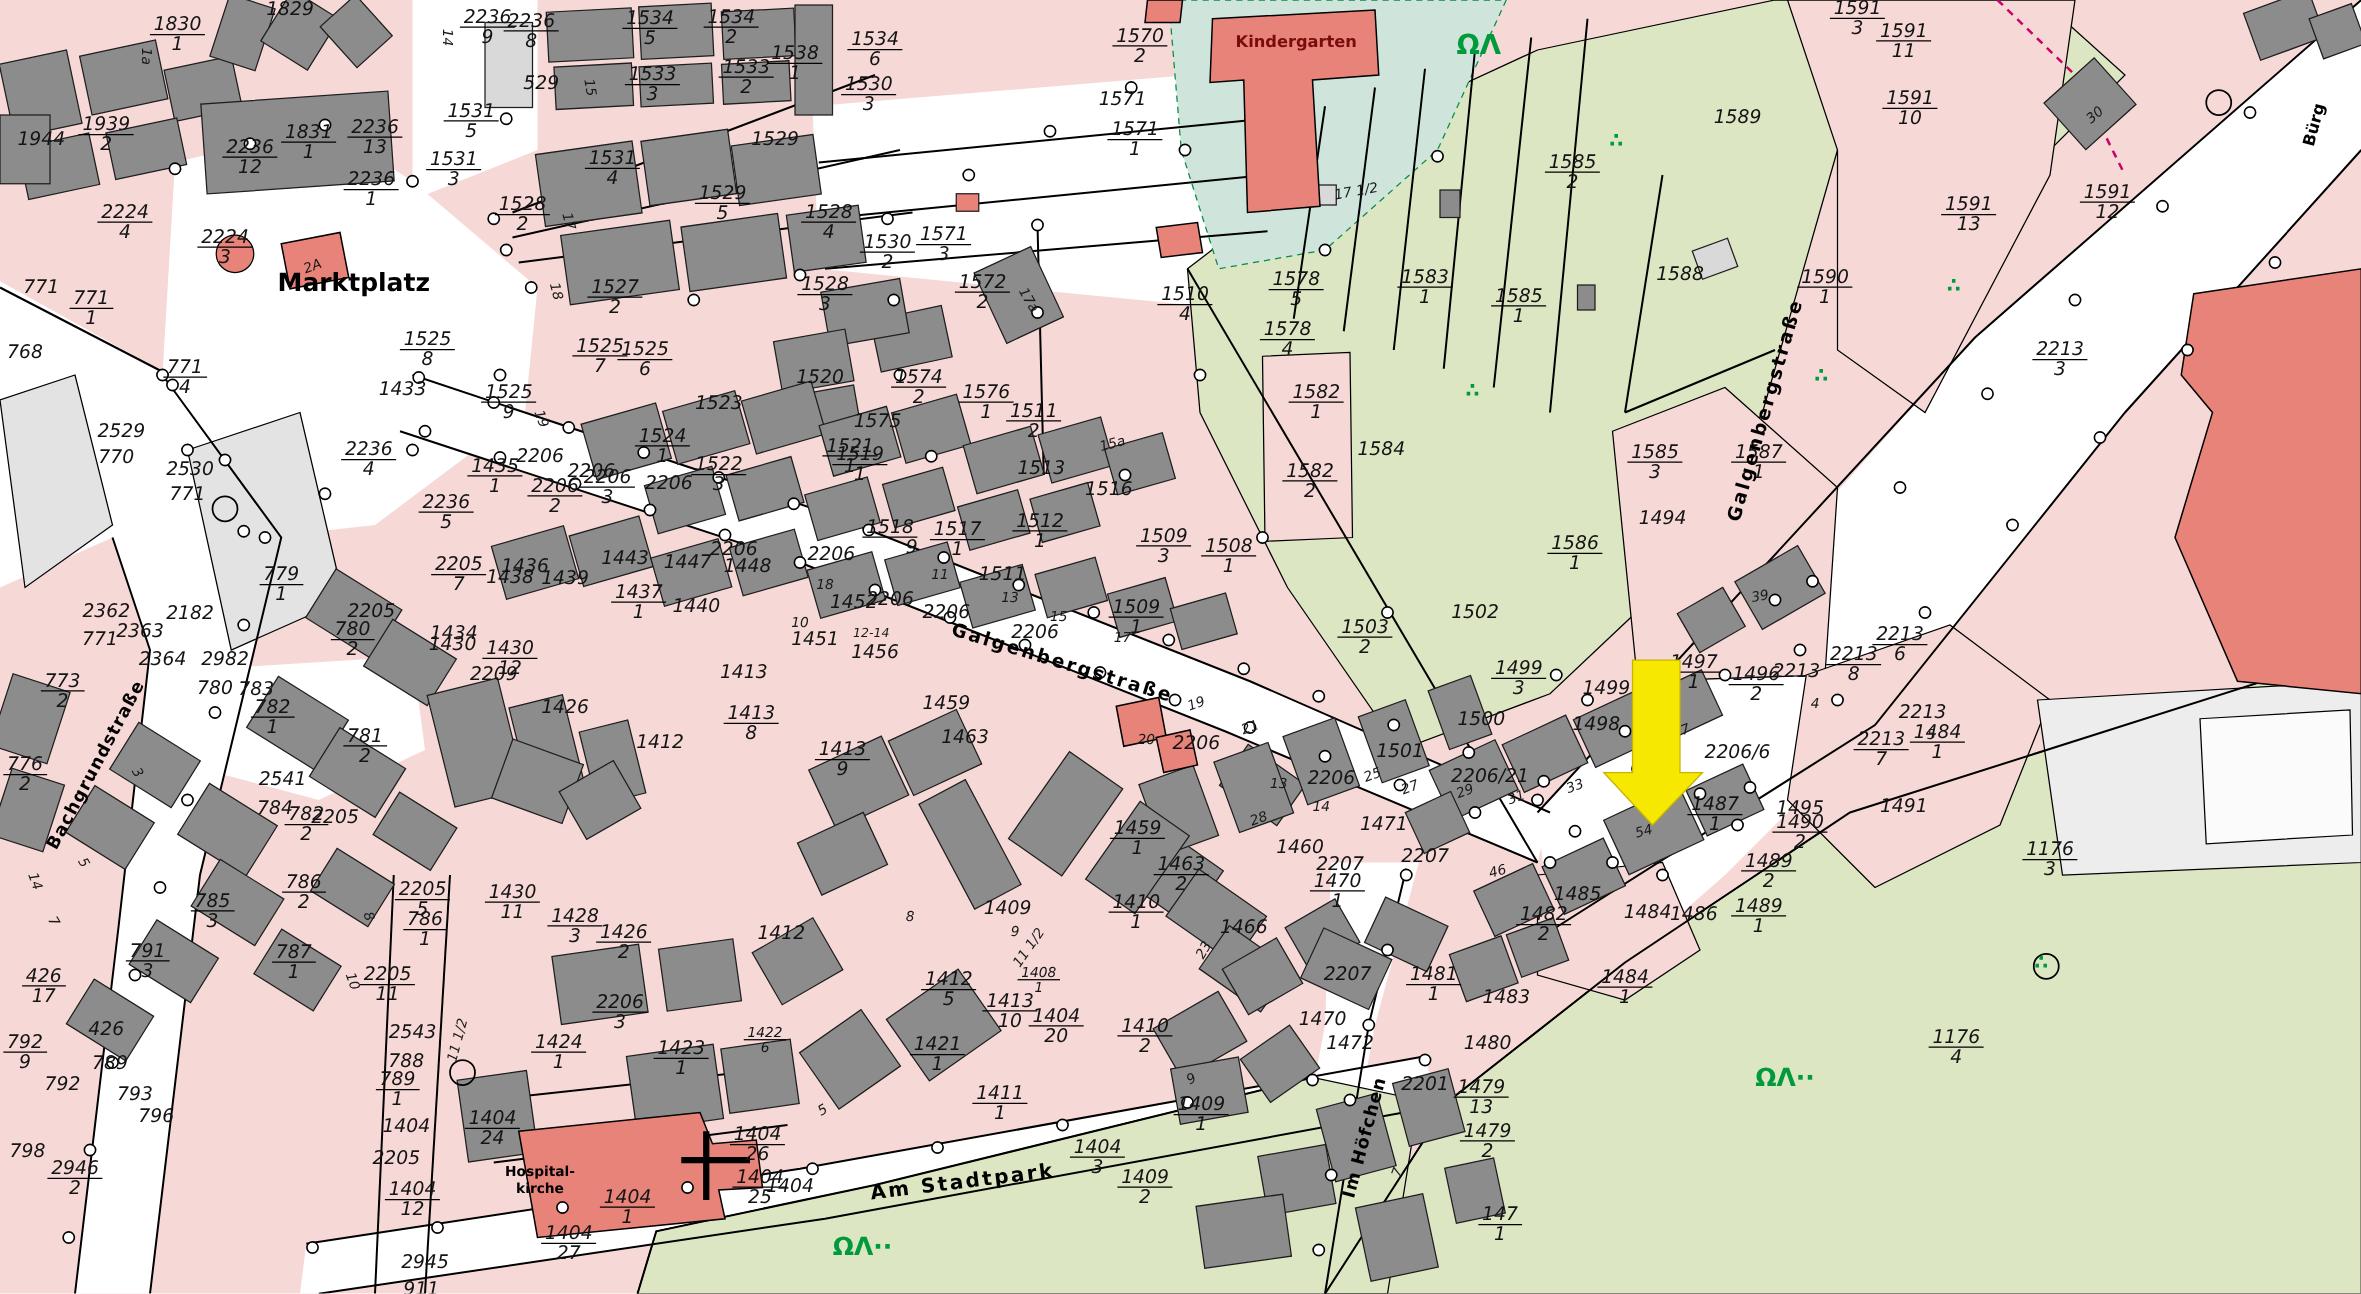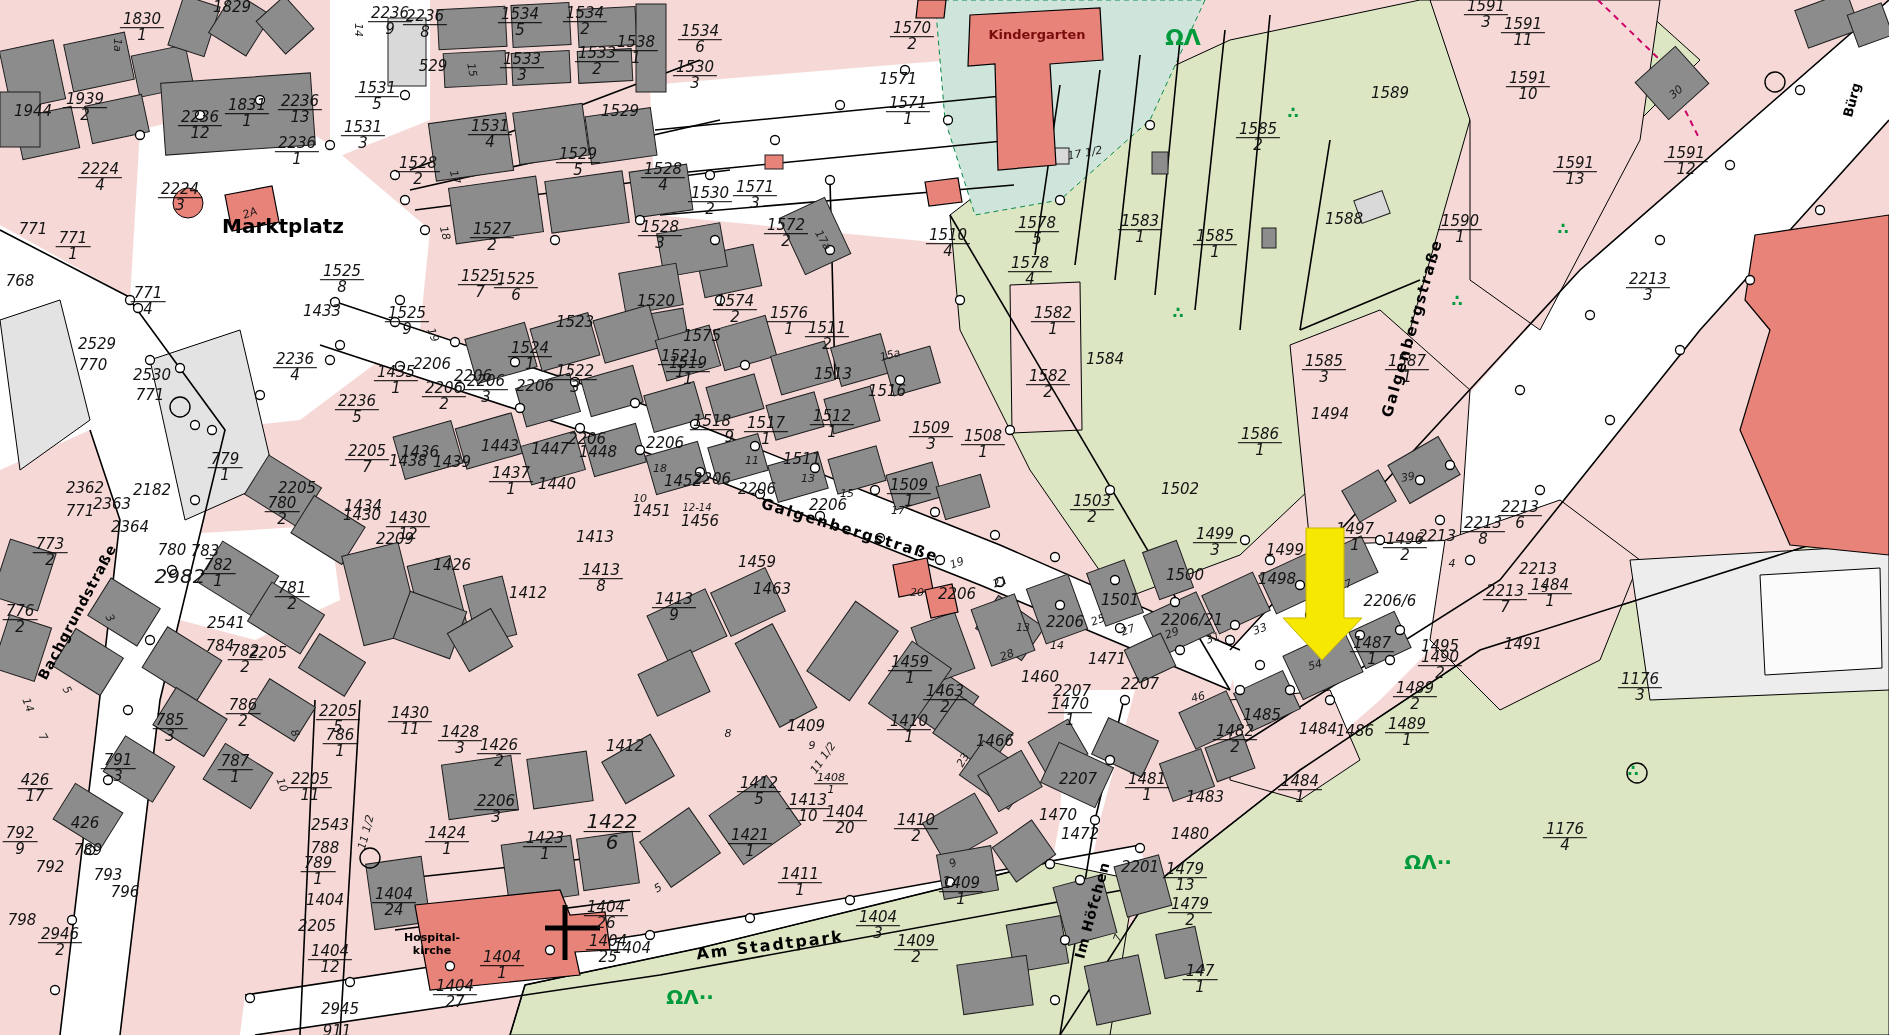--- a/index.html
+++ b/index.html
@@ -397,21 +397,21 @@
         <span class="d">4</span>
       </div>
       <div class="lbl" style="left: 225px; top: 468px; font-size: 15px; transform: translate(-50%, -50%) rotate(0deg);">
         <span class="n">779</span>
         <span class="d">1</span>
       </div>
       <div class="lbl" style="left: 85px; top: 489px; font-size: 15px; transform: translate(-50%, -50%) rotate(0deg);">2362</div>
       <div class="lbl" style="left: 152px; top: 491px; font-size: 15px; transform: translate(-50%, -50%) rotate(0deg);">2182</div>
       <div class="lbl" style="left: 112px; top: 505px; font-size: 15px; transform: translate(-50%, -50%) rotate(0deg);">2363</div>
       <div class="lbl" style="left: 130px; top: 528px; font-size: 15px; transform: translate(-50%, -50%) rotate(0deg);">2364</div>
-      <div class="lbl" style="left: 180px; top: 528px; font-size: 20px; transform: translate(-50%, -50%) rotate(0deg); margin-top: 48px;">2982</div>
+      <div class="lbl" style="left: 180px; top: 528px; font-size: 15px; transform: translate(-50%, -50%) rotate(0deg);">2982</div>
       <div class="lbl" style="left: 80px; top: 512px; font-size: 15px; transform: translate(-50%, -50%) rotate(0deg);">771</div>
       <div class="lbl" style="left: 297px; top: 489px; font-size: 15px; transform: translate(-50%, -50%) rotate(0deg);">2205</div>
       <div class="lbl" style="left: 282px; top: 512px; font-size: 15px; transform: translate(-50%, -50%) rotate(0deg);">
         <span class="n">780</span>
         <span class="d">2</span>
       </div>
       <div class="lbl" style="left: 50px; top: 553px; font-size: 15px; transform: translate(-50%, -50%) rotate(0deg);">
         <span class="n">773</span>
         <span class="d">2</span>
       </div>
@@ -516,21 +516,21 @@
         <span class="d">25</span>
       </div>
       <div class="lbl" style="left: 545px; top: 847px; font-size: 15px; transform: translate(-50%, -50%) rotate(0deg);">
         <span class="n">1423</span>
         <span class="d">1</span>
       </div>
       <div class="lbl" style="left: 447px; top: 842px; font-size: 15px; transform: translate(-50%, -50%) rotate(0deg);">
         <span class="n">1424</span>
         <span class="d">1</span>
       </div>
-      <div class="lbl" style="left: 612px; top: 832px; font-size: 20px; transform: translate(-50%, -50%) rotate(0deg);">
+      <div class="lbl" style="left: 612px; top: 832px; font-size: 11px; transform: translate(-50%, -50%) rotate(0deg);">
         <span class="n">1422</span>
         <span class="d">6</span>
       </div>
       <div class="lbl" style="left: 496px; top: 810px; font-size: 15px; transform: translate(-50%, -50%) rotate(0deg);">
         <span class="n">2206</span>
         <span class="d">3</span>
       </div>
       <div class="lbl" style="left: 410px; top: 722px; font-size: 15px; transform: translate(-50%, -50%) rotate(0deg);">
         <span class="n">1430</span>
         <span class="d">11</span>

